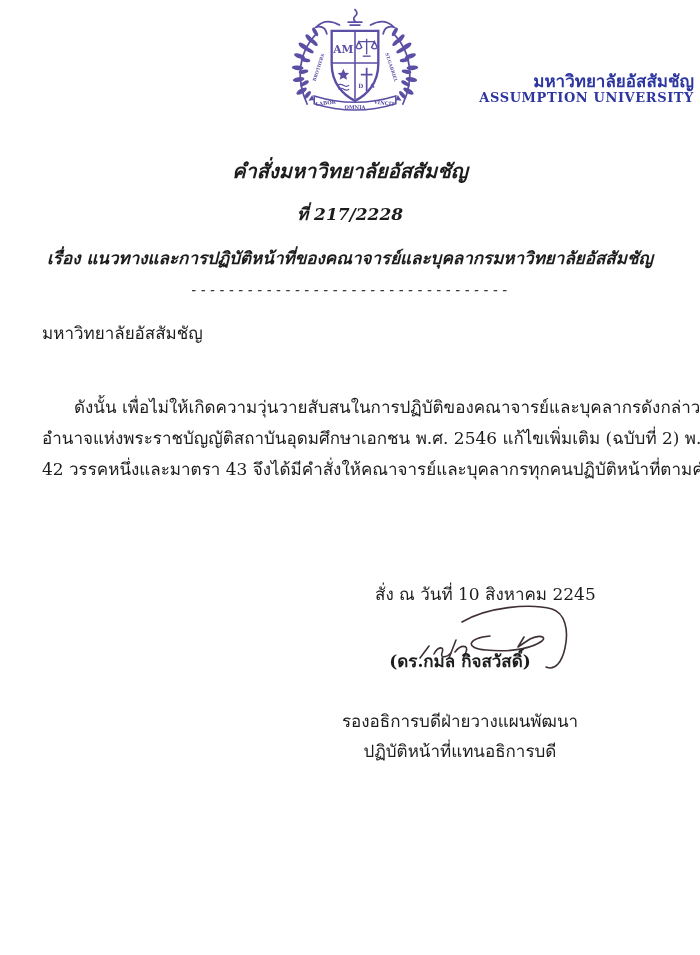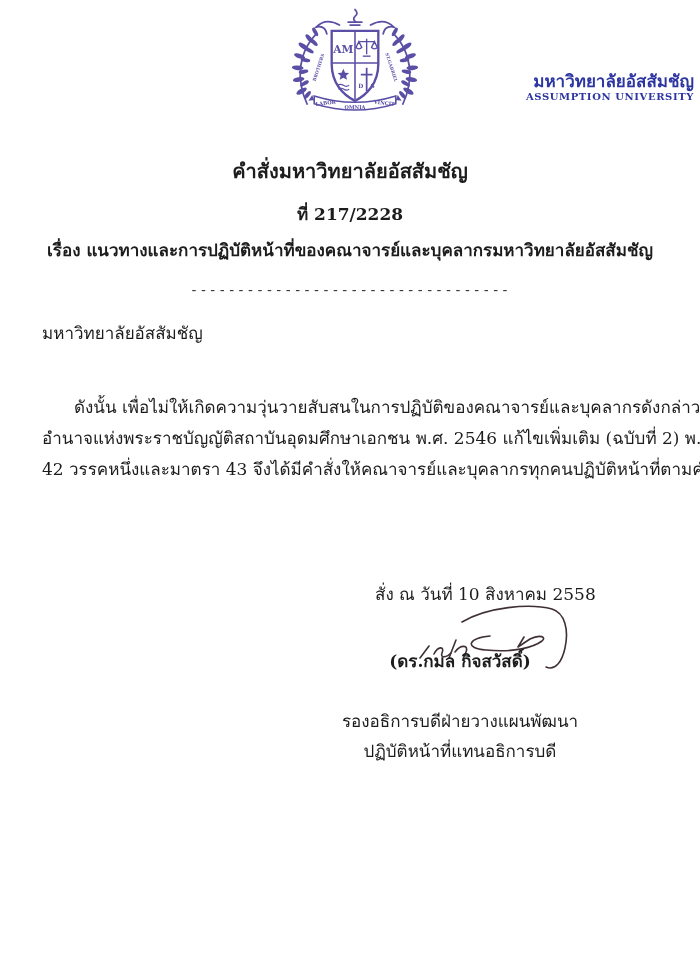--- a/index.html
+++ b/index.html
@@ -6,26 +6,26 @@
   body{
     width:700px;height:955px;background:#ffffff;position:relative;overflow:hidden;
     font-family:"DejaVu Serif","Liberation Serif",serif;
     color:#1c1c1c;
   }
   .abs{position:absolute;}
   
   .crest{left:287px;top:6px;width:136px;height:112px;}
   .org-block{right:6px;top:72px;text-align:right;line-height:1.1;}
   .org-th{font-size:17px;font-weight:700;}
-  .org-en{font-size:10px;font-weight:700;letter-spacing:.6px;}
+  .org-en{font-size:13px;font-weight:700;letter-spacing:.6px;}
   
-  .centerline{left:0;width:700px;text-align:center;}
+  .centerline{left:0;width:700px;text-align:center;font-style:italic;}
   .doc-title{top:155px;font-size:20px;font-weight:700;}
   .doc-number{top:200px;font-size:17px;font-weight:600;}
-  .doc-subject{top:236px;font-size:17px;font-weight:600;}
+  .doc-subject{top:244px;font-size:17px;font-weight:600;}
   .separator{top:282px;font-size:14px;letter-spacing:1px;color:#3a3a3a;font-family:"DejaVu Sans Mono","Liberation Mono",monospace;}
   
   .para{left:42px;width:612px;font-size:17px;line-height:31px;text-align:justify;}
   .para .line{white-space:nowrap;}
   .para .indent{padding-left:32px;}
   .para1{top:318px;}
   .para2{top:392px;}
   
   .date-line{left:375px;top:580px;font-size:17px;}
   .signature{left:372px;top:596px;width:210px;height:88px;}
@@ -117,21 +117,21 @@
 
   <div class="abs para para1">
     <div class="line">มหาวิทยาลัยอัสสัมชัญ</div>
   </div>
   <div class="abs para para2">
     <div class="line indent">ดังนั้น เพื่อไม่ให้เกิดความวุ่นวายสับสนในการปฏิบัติของคณาจารย์และบุคลากรดังกล่าว อาศัย</div>
     <div class="line">อำนาจแห่งพระราชบัญญัติสถาบันอุดมศึกษาเอกชน พ.ศ. 2546 แก้ไขเพิ่มเติม (ฉบับที่ 2) พ.ศ. 2550 มาตรา</div>
     <div class="line">42 วรรคหนึ่งและมาตรา 43 จึงได้มีคำสั่งให้คณาจารย์และบุคลากรทุกคนปฏิบัติหน้าที่ตามคำสั่งของ ดร.</div>
   </div>
 
-  <div class="abs date-line">สั่ง ณ วันที่ 10 สิงหาคม 2558</div>
+  <div class="abs date-line">สั่ง ณ วันที่ 10 สิงหาคม 2245</div>
 
   <svg class="abs signature" viewBox="0 0 210 88">
     <g stroke="#3f3034" stroke-width="1.6" fill="none" stroke-linecap="round" stroke-linejoin="round">
       <path d="M 90 26 C 115 11 158 7 180 13 C 193 17 197 34 193 52 C 190 66 183 75 174 71"></path>
       <path d="M 118 40 C 97 42 91 52 114 54 C 142 57 162 51 170 45 C 175 41 168 38 158 43 L 146 51 L 152 41"></path>
       <path d="M 48 62 L 57 50"></path>
       <path d="M 62 58 C 66 50 73 50 70 57 C 68 62 74 62 79 57"></path>
       <path d="M 84 44 L 77 62"></path>
       <path d="M 83 56 C 89 48 97 49 94 56 L 91 63"></path>
     </g>

